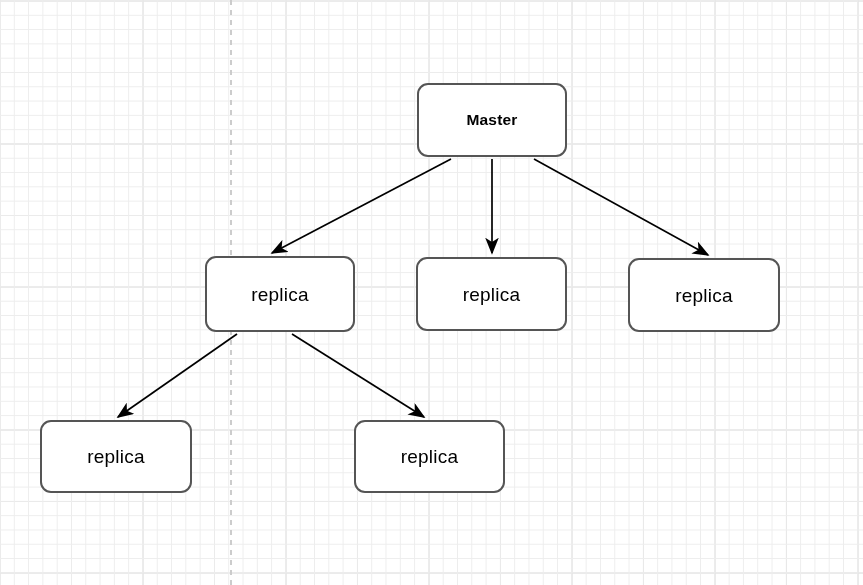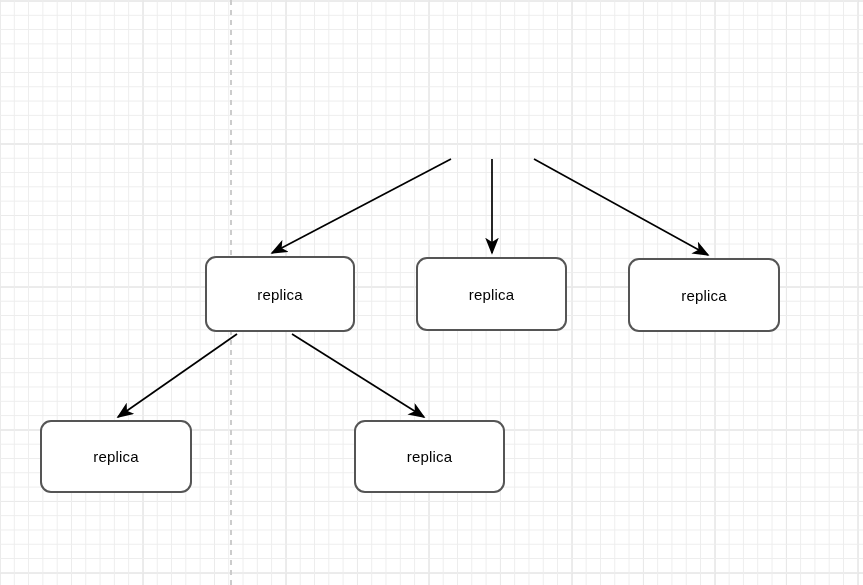--- a/index.html
+++ b/index.html
@@ -52,21 +52,21 @@
     box-sizing: border-box;
     background: #ffffff;
     border: 2px solid #555555;
     border-radius: 11px;
     display: flex;
     align-items: center;
     justify-content: center;
   }
   .node-label {
     color: #000000;
-    font-size: 15px;
+    font-size: 19px;
     line-height: 1;
     letter-spacing: 0.2px;
   }
   .node-label.bold {
     font-weight: bold;
     font-size: 15.5px;
   }
 </style>
 </head>
 <body>
@@ -83,20 +83,23 @@
     </defs>
     <g>
       <path fill="none" stroke="#000000" stroke-width="1.7" marker-end="url(#arrowhead)" d="M 451 159 L 272 253"></path>
       <path fill="none" stroke="#000000" stroke-width="1.7" marker-end="url(#arrowhead)" d="M 492 159 L 492 253"></path>
       <path fill="none" stroke="#000000" stroke-width="1.7" marker-end="url(#arrowhead)" d="M 534 159 L 708 255"></path>
       <path fill="none" stroke="#000000" stroke-width="1.7" marker-end="url(#arrowhead)" d="M 237 334 L 118 417"></path>
       <path fill="none" stroke="#000000" stroke-width="1.7" marker-end="url(#arrowhead)" d="M 292 334 L 424 417"></path>
     </g>
   </svg>
 
+  <div class="node" style="left: 417px; top: 83px; width: 150px; height: 74px;">
+    <span class="node-label bold">Master</span>
+  </div>
 
   <div class="node" style="left: 205px; top: 256px; width: 150px; height: 76px;">
     <span class="node-label">replica</span>
   </div>
 
   <div class="node" style="left: 416px; top: 257px; width: 151px; height: 74px;">
     <span class="node-label">replica</span>
   </div>
 
   <div class="node" style="left: 628px; top: 258px; width: 152px; height: 74px;">

